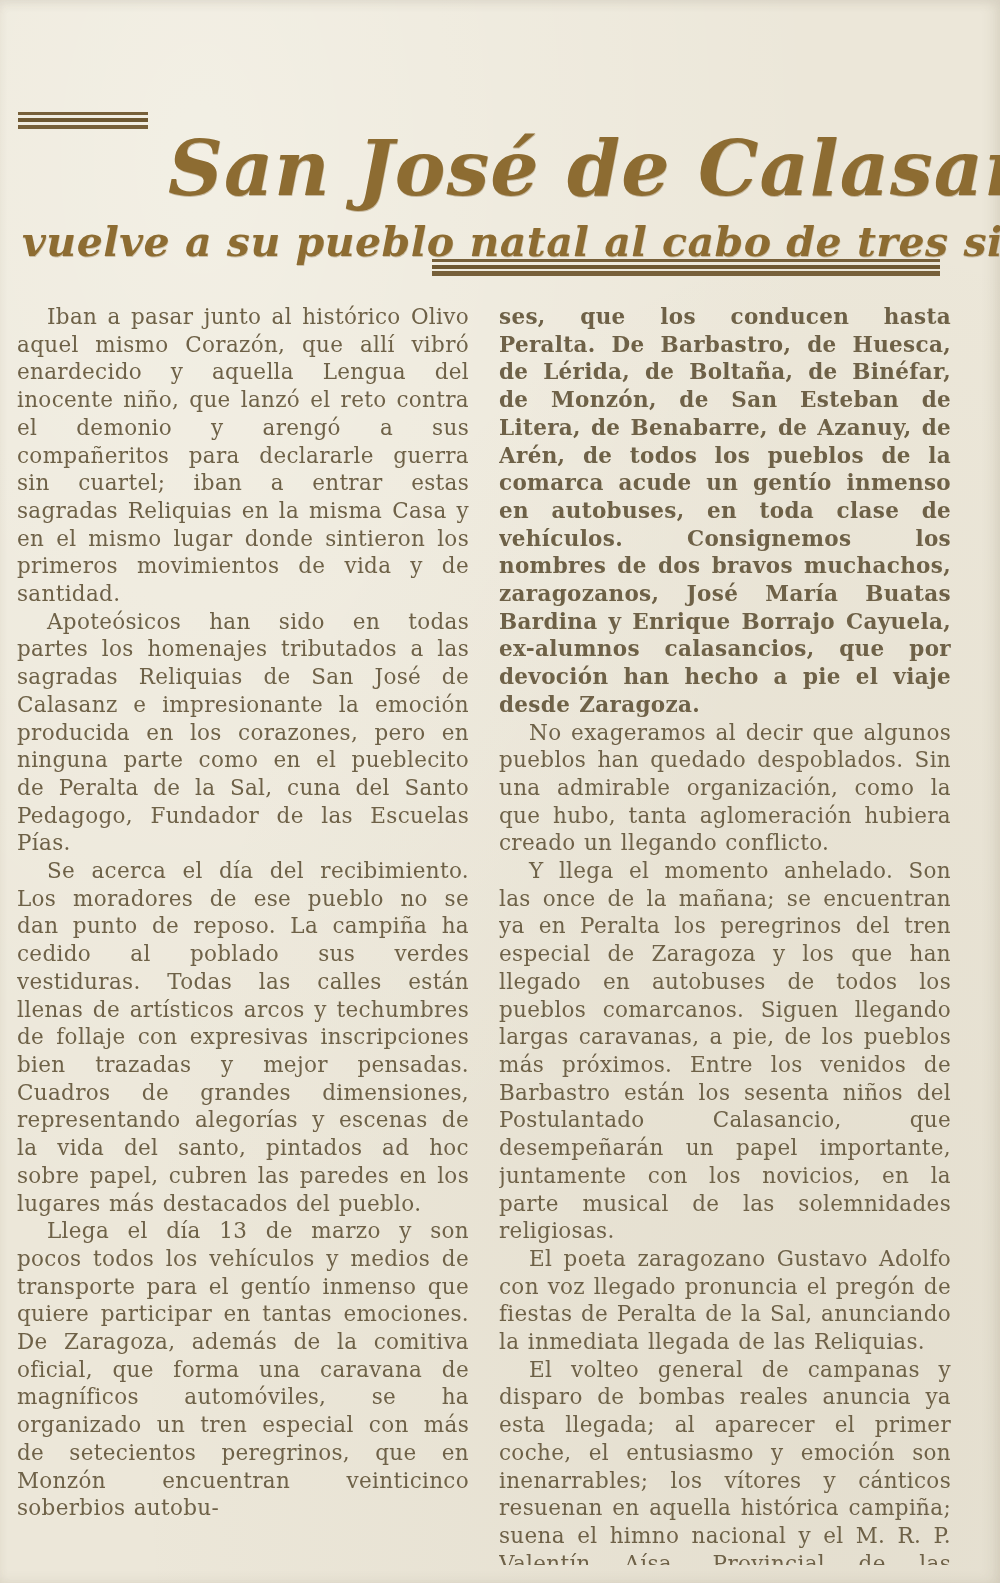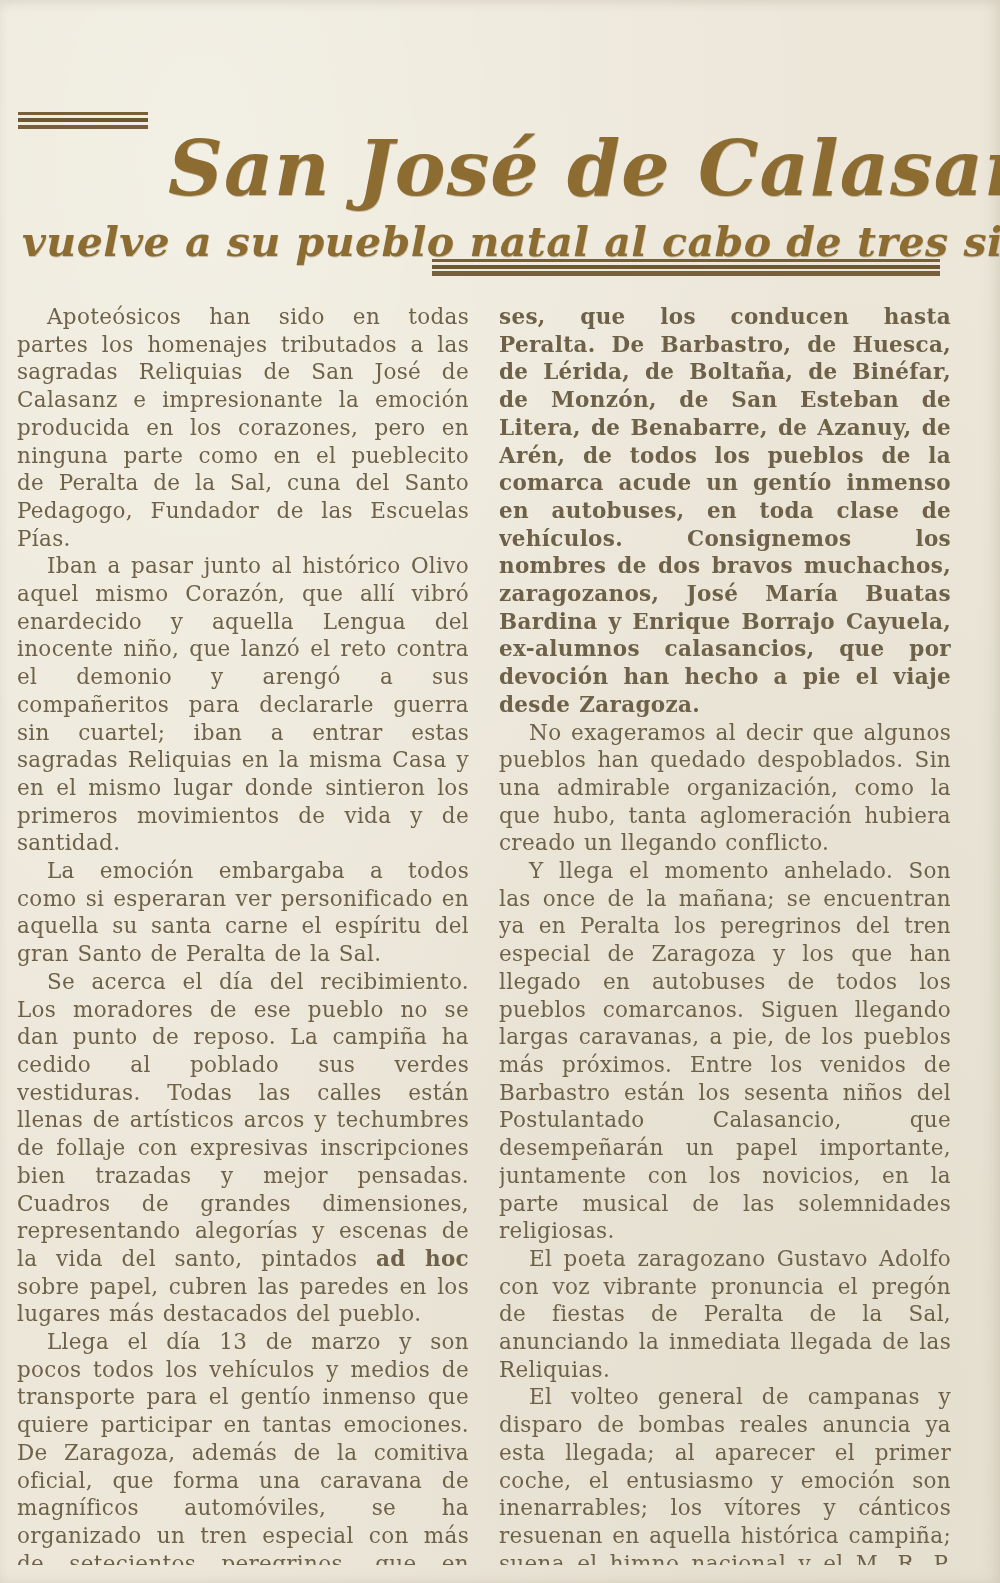--- a/index.html
+++ b/index.html
@@ -71,40 +71,39 @@
     overflow: hidden;
     color: #6e6147;
     font-size: 21.5px;
     line-height: 27.7px;
     text-align: justify;
     letter-spacing: 0.015em;
     word-spacing: 0.06em;
   }
   .column p { margin: 0; text-indent: 30px; }
   .column p.no-indent { text-indent: 0; font-weight: bold; }
-  .column b { font-weight: bold; }
+  .column b { font-weight: normal; }
 </style>
 </head>
 <body>
 
 <header>
   <div class="rule-triple rule-left"></div>
   <h1 class="page-title">San José de Calasanz</h1>
   <h2 class="page-subtitle">vuelve a su pueblo natal al cabo de tres siglos</h2>
   <div class="rule-triple rule-bottom"></div>
 </header>
 
 <main class="article-body">
   <div class="column">
+    <p>Iban a pasar junto al histórico Olivo aquel mismo Corazón, que allí vibró enardecido y aquella Lengua del inocente niño, que lanzó el reto contra el demonio y arengó a sus compañeritos para declararle guerra sin cuartel; iban a entrar estas sagradas Reliquias en la misma Casa y en el mismo lugar donde sintieron los primeros movimientos de vida y de santidad.</p>
     <p>Apoteósicos han sido en todas partes los homenajes tributados a las sagradas Reliquias de San José de Calasanz e impresionante la emoción producida en los corazones, pero en ninguna parte como en el pueblecito de Peralta de la Sal, cuna del Santo Pedagogo, Fundador de las Escuelas Pías.</p>
-    <p>Iban a pasar junto al histórico Olivo aquel mismo Corazón, que allí vibró enardecido y aquella Lengua del inocente niño, que lanzó el reto contra el demonio y arengó a sus compañeritos para declararle guerra sin cuartel; iban a entrar estas sagradas Reliquias en la misma Casa y en el mismo lugar donde sintieron los primeros movimientos de vida y de santidad.</p>
-    <p>La emoción embargaba a todos como si esperaran ver personificado en aquella su santa carne el espíritu del gran Santo de Peralta de la Sal.</p>
     <p><span>Se acerca el día del recibimiento. Los moradores de ese pueblo no se dan punto de reposo. La campiña ha cedido al poblado sus verdes vestiduras. Todas las calles están llenas de artísticos arcos y techumbres de follaje con expresivas inscripciones bien trazadas y mejor pensadas. Cuadros de grandes dimensiones, representando alegorías y escenas de la vida del santo, pintados </span><b>ad hoc</b><span> sobre papel, cubren las paredes en los lugares más destacados del pueblo.</span></p>
     <p>Llega el día 13 de marzo y son pocos todos los vehículos y medios de transporte para el gentío inmenso que quiere participar en tantas emociones. De Zaragoza, además de la comitiva oficial, que forma una caravana de magníficos automóviles, se ha organizado un tren especial con más de setecientos peregrinos, que en Monzón encuentran veinticinco soberbios autobu-</p>
   </div>
   <div class="column">
     <p class="no-indent">ses, que los conducen hasta Peralta. De Barbastro, de Huesca, de Lérida, de Boltaña, de Binéfar, de Monzón, de San Esteban de Litera, de Benabarre, de Azanuy, de Arén, de todos los pueblos de la comarca acude un gentío inmenso en autobuses, en toda clase de vehículos. Consignemos los nombres de dos bravos muchachos, zaragozanos, José María Buatas Bardina y Enrique Borrajo Cayuela, ex-alumnos calasancios, que por devoción han hecho a pie el viaje desde Zaragoza.</p>
     <p>No exageramos al decir que algunos pueblos han quedado despoblados. Sin una admirable organización, como la que hubo, tanta aglomeración hubiera creado un llegando conflicto.</p>
     <p>Y llega el momento anhelado. Son las once de la mañana; se encuentran ya en Peralta los peregrinos del tren especial de Zaragoza y los que han llegado en autobuses de todos los pueblos comarcanos. Siguen llegando largas caravanas, a pie, de los pueblos más próximos. Entre los venidos de Barbastro están los sesenta niños del Postulantado Calasancio, que desempeñarán un papel importante, juntamente con los novicios, en la parte musical de las solemnidades religiosas.</p>
-    <p>El poeta zaragozano Gustavo Adolfo con voz vibrante pronuncia el pregón de fiestas de Peralta de la Sal, anunciando la inmediata llegada de las Reliquias.</p>
+    <p>El poeta zaragozano Gustavo Adolfo con voz llegado pronuncia el pregón de fiestas de Peralta de la Sal, anunciando la inmediata llegada de las Reliquias.</p>
     <p>El volteo general de campanas y disparo de bombas reales anuncia ya esta llegada; al aparecer el primer coche, el entusiasmo y emoción son inenarrables; los vítores y cánticos resuenan en aquella histórica campiña; suena el himno nacional y el M. R. P. Valentín Aísa, Provincial de las Escuelas Pías de Aragón y Argentina hace entrega de las sagradas Reliquias al Excelentísimo y Rvdmo. Sr. D. José María Bueno Monreal, Obispo de Jaca, que las coloca luego en el templete de la ar-</p>
   </div>
 </main>
 
 </body></html>

